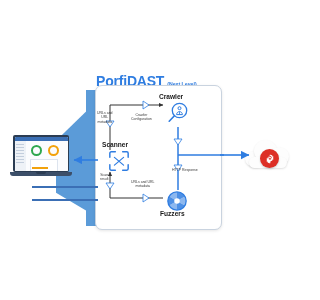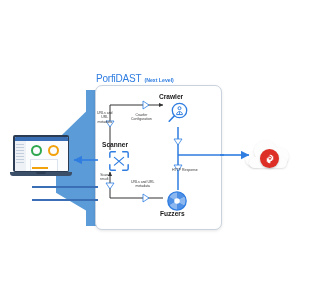--- a/index.html
+++ b/index.html
@@ -3,21 +3,21 @@
 <meta charset="utf-8">
 <style>
   html,body{margin:0;padding:0;background:#ffffff;}
   body{width:300px;height:300px;position:relative;overflow:hidden;
        font-family:"Liberation Sans","DejaVu Sans",sans-serif;}
 
   #stage{position:absolute;inset:0;width:300px;height:300px;background:#fff;}
 
   
   .title-wrap{position:absolute;left:96px;top:73px;display:flex;align-items:baseline;gap:3px;}
-  .title-main{font-size:10px;font-weight:normal;color:#2f7de1;letter-spacing:-.2px;white-space:nowrap;}
+  .title-main{font-size:14px;font-weight:bold;color:#2f7de1;letter-spacing:-.2px;white-space:nowrap;}
   .title-sub{font-size:5.2px;font-weight:bold;color:#2f7de1;white-space:nowrap;}
 
   
   .wedge{position:absolute;left:56px;top:96px;width:46px;height:124px;
          background:#5b9bd8;
          clip-path:polygon(100% 0%, 100% 100%, 0% 78%, 0% 36%);}
   .wedge-edge{position:absolute;left:86px;top:90px;width:12px;height:136px;background:#5b9bd8;}
 
   
   .panel{position:absolute;left:95px;top:85px;width:125px;height:143px;

